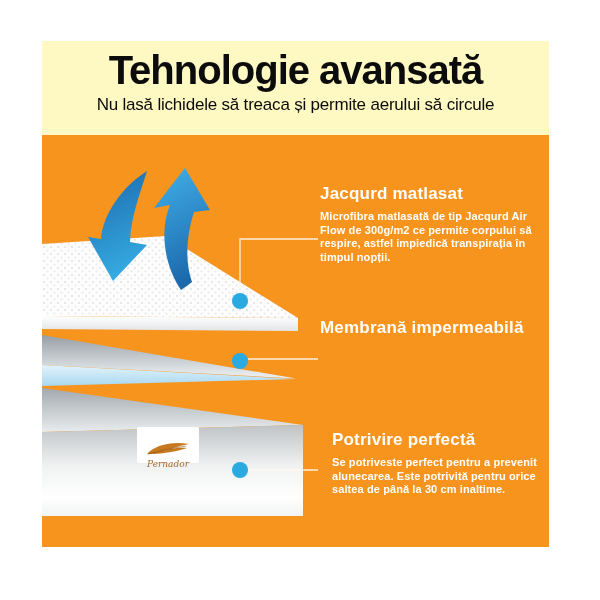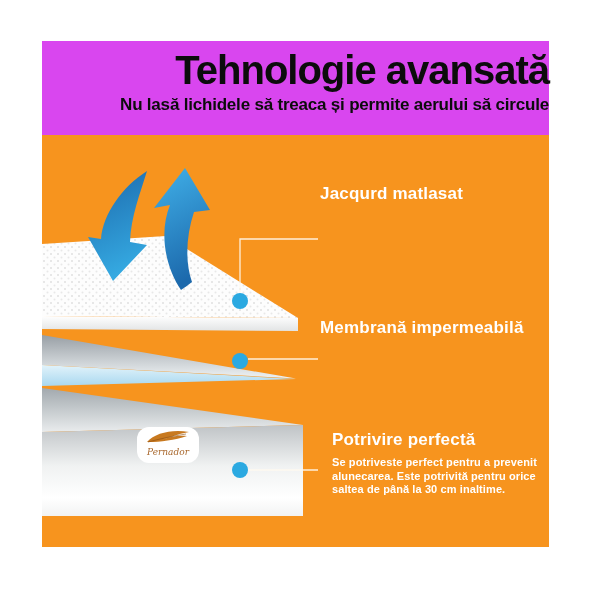--- a/index.html
+++ b/index.html
@@ -1,44 +1,44 @@
 <!DOCTYPE html>
 <html><head>
 <meta charset="utf-8">
 <style>
   html,body{margin:0;padding:0;background:#ffffff;}
   body{width:600px;height:600px;position:relative;overflow:hidden;
        font-family:"Liberation Sans",sans-serif;}
   .abs{position:absolute;}
 
   
-  .header{left:42px;top:41px;width:507px;height:94px;background:#d946ef;text-align:right;}
+  .header{left:42px;top:41px;width:507px;height:94px;background:#fef9c3;text-align:center;}
   .title{margin:0;padding-top:7px;font-size:40px;line-height:44px;font-weight:bold;
          color:#0c0c0c;white-space:nowrap;letter-spacing:-1px;}
-  .subtitle{margin:0;padding-top:3px;font-size:17px;font-weight:bold;color:#0c0c0c;
+  .subtitle{margin:0;padding-top:3px;font-size:17px;font-weight:normal;color:#0c0c0c;
             white-space:nowrap;letter-spacing:-0.2px;}
 
   
   .panel{left:42px;top:135px;width:507px;height:412px;background:#f7941e;}
 
   
   .diagram{left:0;top:0;width:600px;height:600px;}
 
   
   .section{color:#ffffff;}
   .section h2{margin:0 12px 6px 0;font-size:17px;font-weight:bold;white-space:nowrap;
               letter-spacing:0.2px;}
   .section p{margin:0;font-size:11px;font-weight:bold;line-height:13.5px;letter-spacing:0.1px;}
   .s1{left:320px;top:184px;width:232px;}
   .s2{left:320px;top:318px;width:240px;}
   .s3{left:332px;top:430px;width:232px;}
 
   
-  .logo{left:137px;top:427px;width:62px;height:36px;background:#ffffff;border-radius:12px;
-        text-align:center;box-sizing:border-box;padding-top:2px;}
+  .logo{left:137px;top:427px;width:62px;height:36px;background:#ffffff;border-radius:2px;
+        text-align:center;box-sizing:border-box;padding-top:14px;}
   .logo-text{font-family:"DejaVu Serif",serif;font-style:italic;font-size:9px;
              color:#a8672c;line-height:9px;margin-top:1px;}
 </style>
 </head>
 <body>
 
 <div class="abs header">
   <h1 class="title">Tehnologie avansată</h1>
   <p class="subtitle">Nu lasă lichidele să treaca și permite aerului să circule</p>
 </div>
@@ -110,20 +110,21 @@
 <div class="abs logo">
   <svg width="46" height="14" viewBox="0 0 46 14">
     <path d="M2,13 C10,4 27,0 44,3 C33,5 22,9 13,12 C25,7 35,6 42,7 C30,11 15,13 4,13 Z" fill="#c8791f"></path>
     <path d="M3,13 C14,10 28,7 41,5" stroke="#8a4d12" stroke-width="0.6" fill="none"></path>
   </svg>
   <div class="logo-text">Pernador</div>
 </div>
 
 <div class="abs section s1">
   <h2>Jacqurd matlasat</h2>
+  <p>Microfibra matlasată de tip Jacqurd Air Flow de 300g/m2 ce permite corpului să respire, astfel impiedică transpirația în timpul nopții.</p>
 </div>
 <div class="abs section s2">
   <h2>Membrană impermeabilă</h2>
 </div>
 <div class="abs section s3">
   <h2>Potrivire perfectă</h2>
   <p>Se potriveste perfect pentru a prevenit alunecarea. Este potrivită pentru orice saltea de până la 30 cm inaltime.</p>
 </div>
 
 </body></html>

